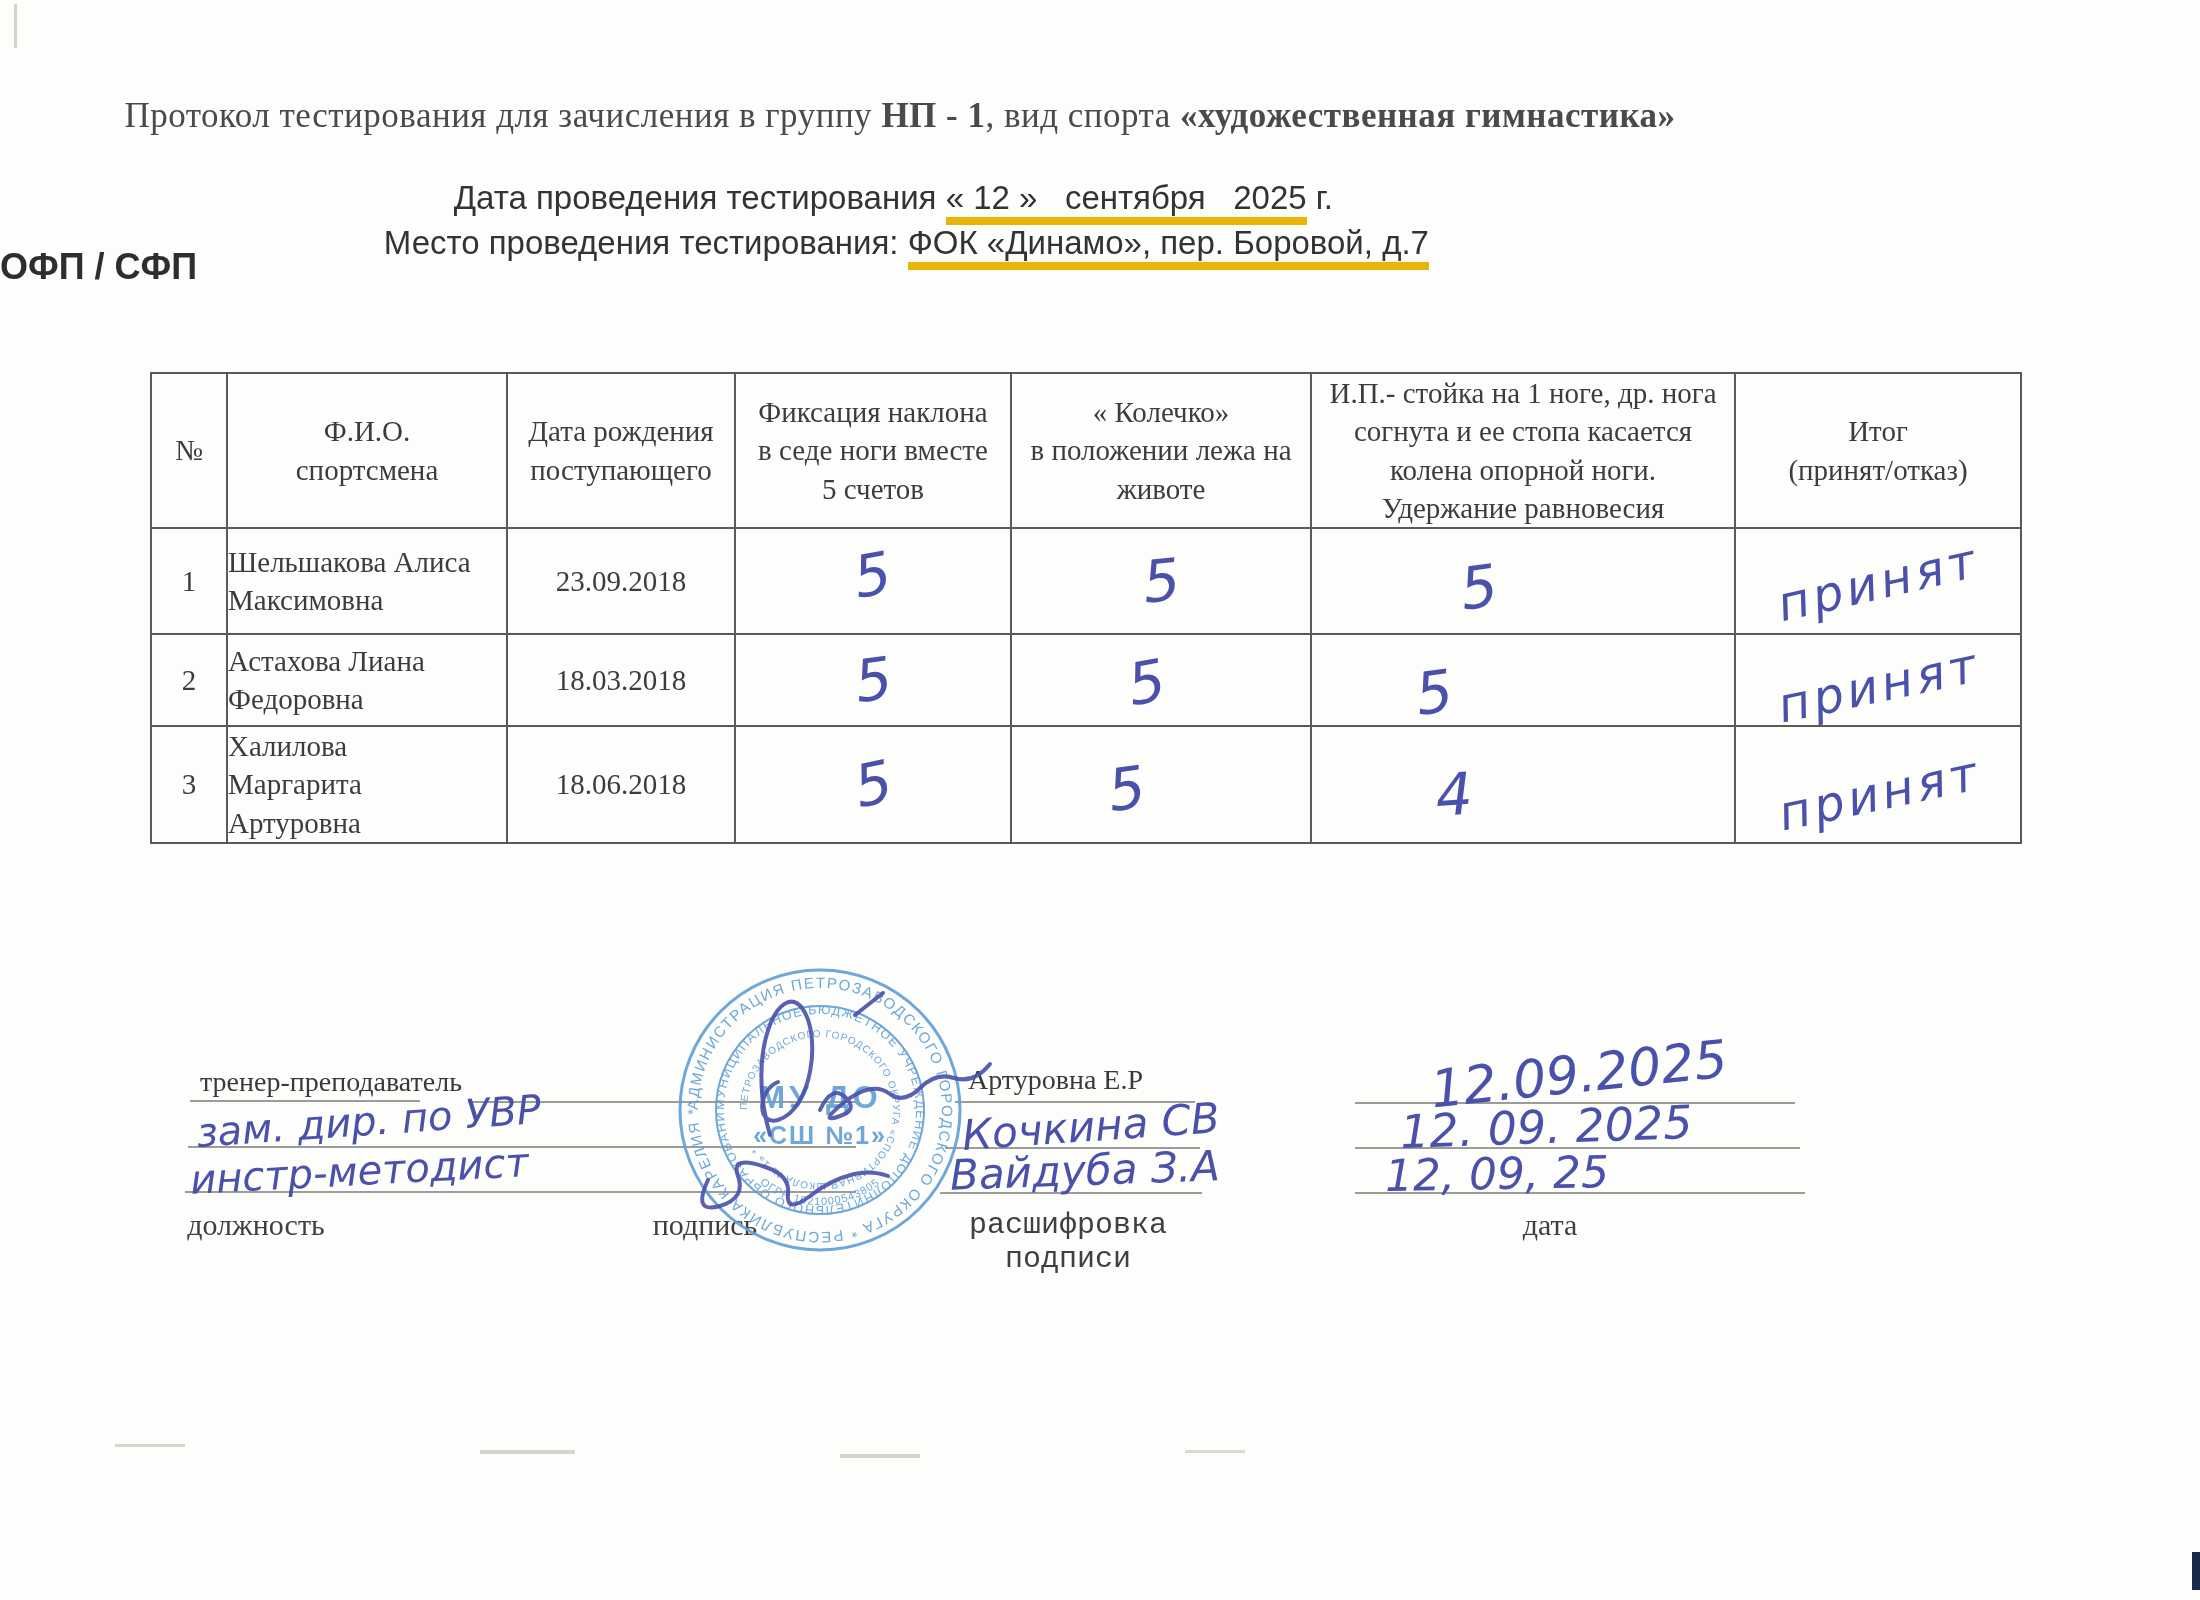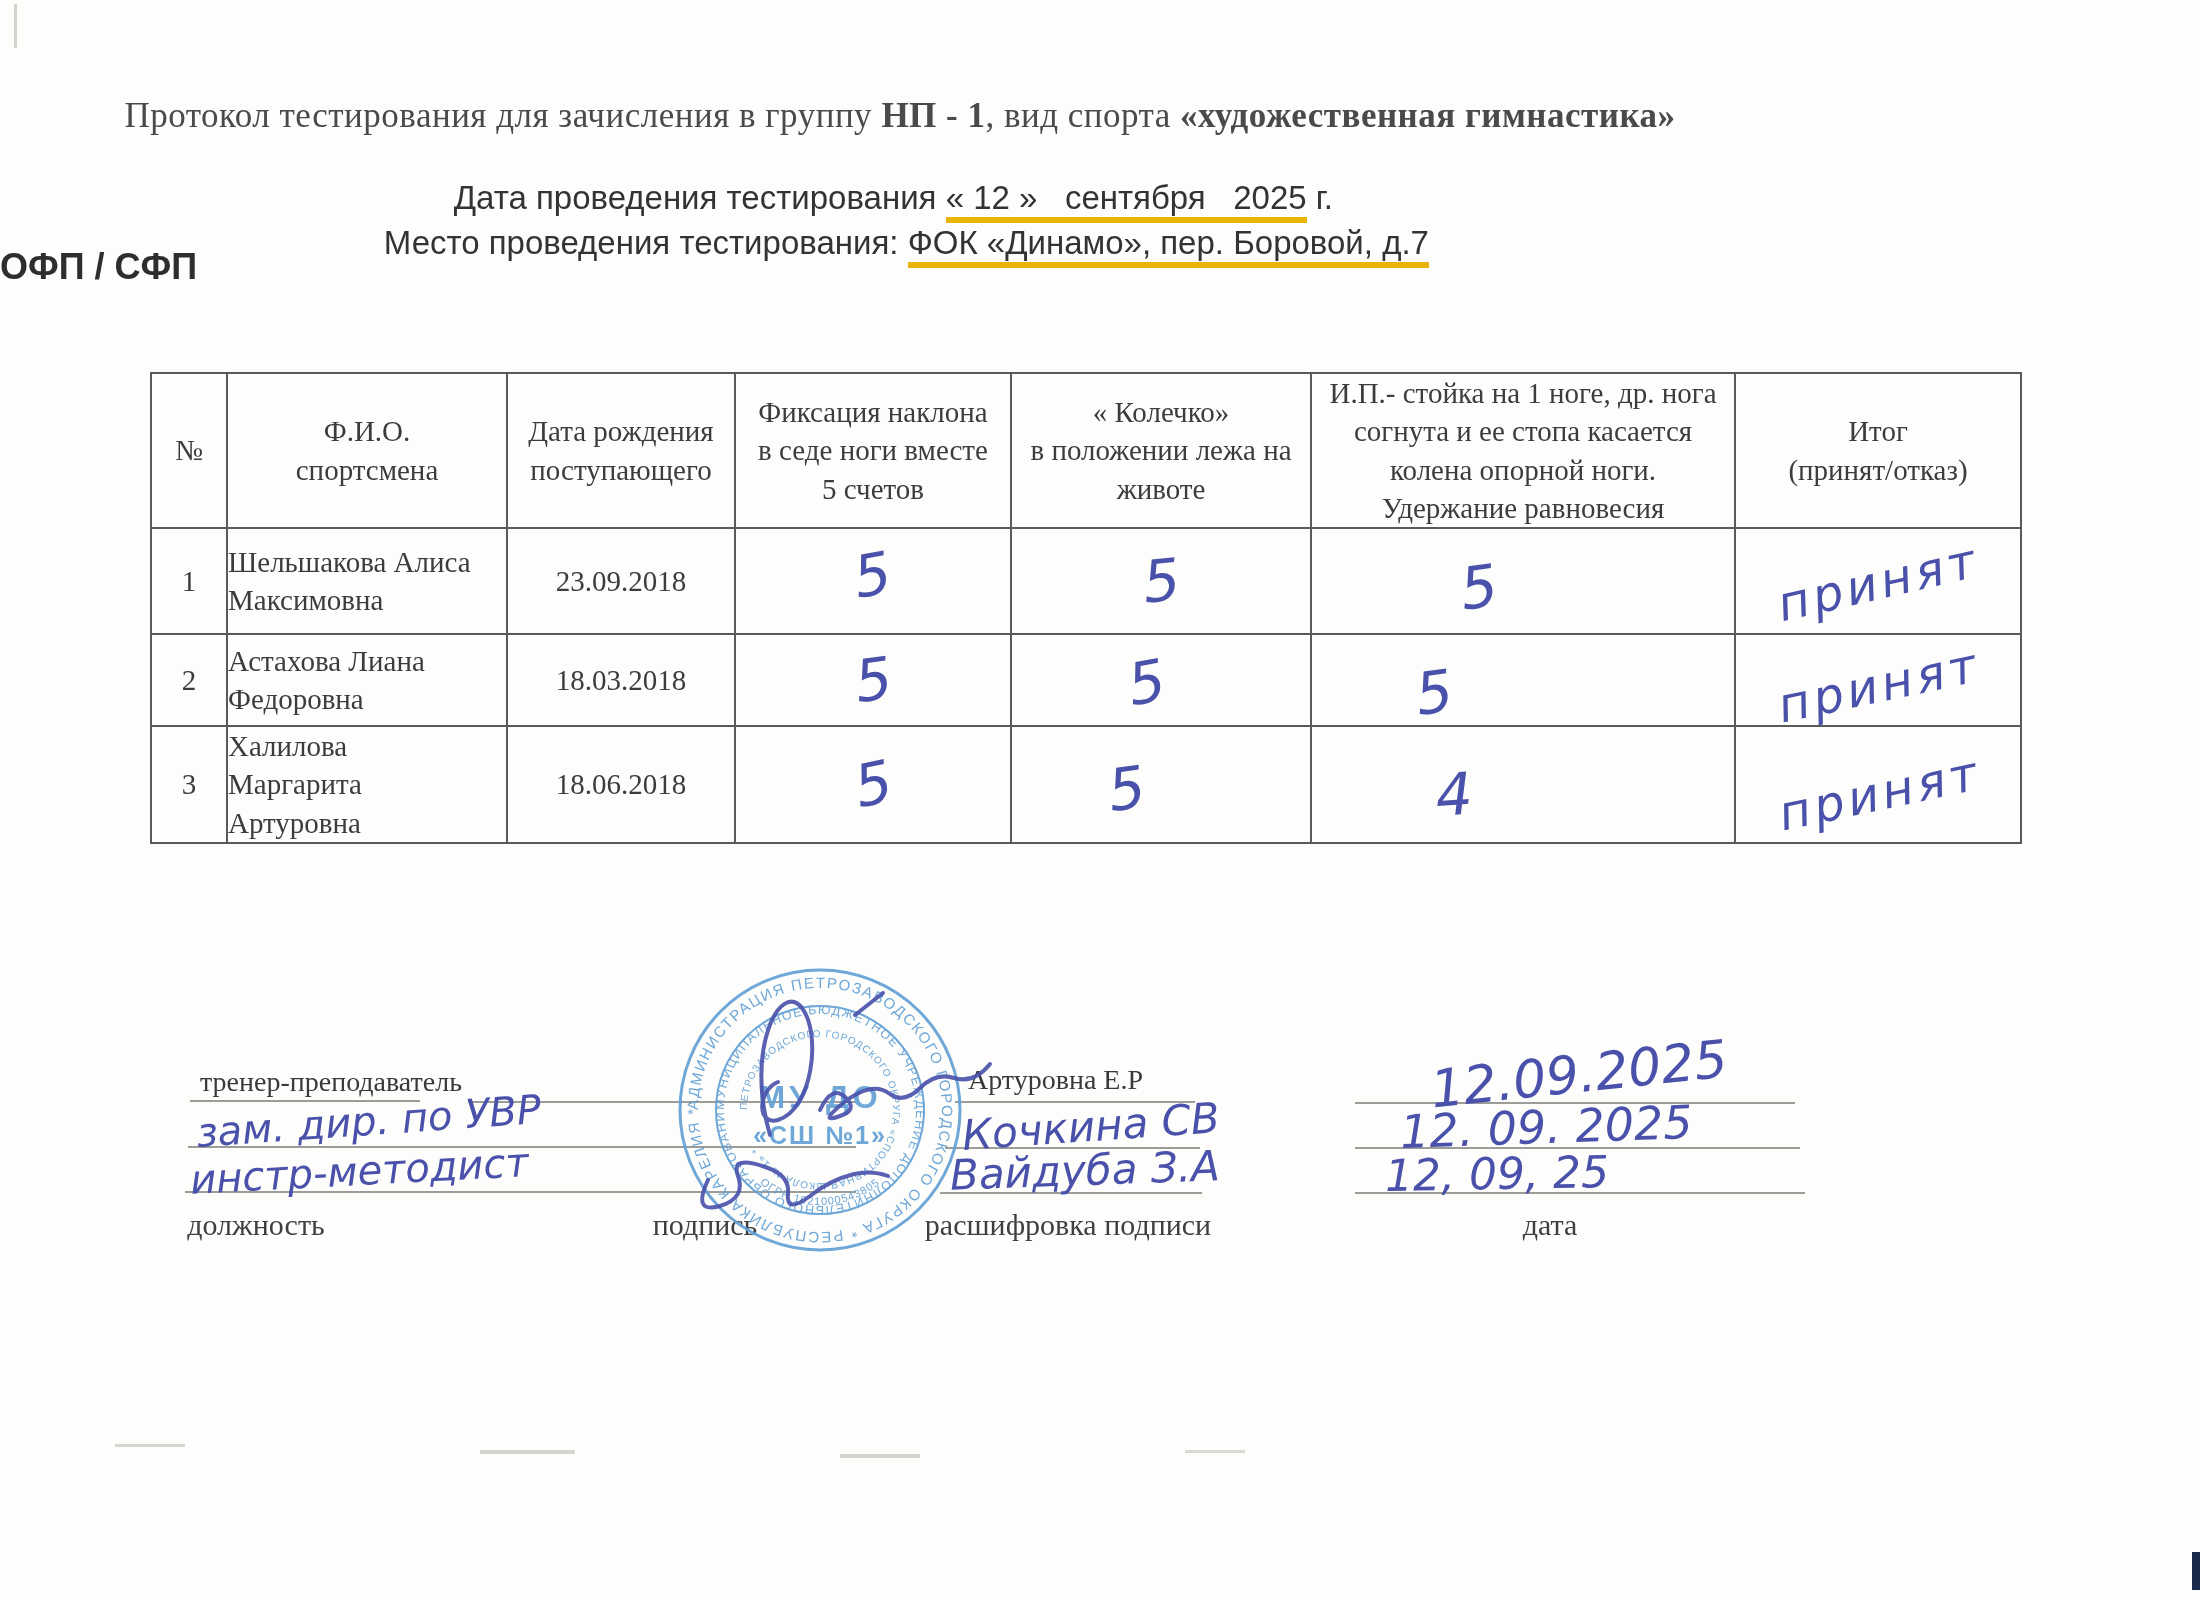--- a/index.html
+++ b/index.html
@@ -9,21 +9,21 @@
   .pre{white-space:pre-line;}
   .prekeep{white-space:pre;}
 
   
   .title1{left:0;top:96px;width:1800px;text-align:center;font-size:35px;letter-spacing:.5px;color:#4a4a4a;}
   .b{font-weight:bold;}
   .title2{left:0;top:141px;width:1750px;text-align:center;font-family:"Liberation Sans",sans-serif;
           font-size:33px;color:#333;}
   .title3{left:0;top:186px;width:1776px;text-align:center;font-family:"Liberation Sans",sans-serif;
           font-size:33px;color:#333;}
-  .uline{border-bottom:6px solid #eab308;padding-bottom:1px;}
+  .uline{border-bottom:8px solid #eab308;padding-bottom:1px;}
   .section-head{left:0;top:246px;width:1540px;text-align:left;font-family:"Liberation Sans",sans-serif;
           font-size:36px;font-weight:bold;color:#2e2e2e;}
 
   
   .proto-table{position:absolute;left:150px;top:372px;border-collapse:collapse;table-layout:fixed;width:1870px;}
   .proto-table td,.proto-table th{border:2px solid #5a5a5a;font-size:29px;font-weight:normal;
         vertical-align:middle;padding:0;color:#3c3c3c;line-height:1.32;}
   .proto-table th{text-align:center;}
   .th-result{font-weight:bold;}
   .row-h{height:150px;}
@@ -161,21 +161,21 @@
   <div class="hw-text hw" style="left:196px;top:1098px;font-size:40px;transform:rotate(-4deg);">зам. дир. по УВР</div>
   <div class="hw-text hw" style="left:190px;top:1148px;font-size:40px;transform:rotate(-3deg);">инстр-методист</div>
   <div class="hw-text hw" style="left:962px;top:1102px;font-size:42px;transform:rotate(-4deg);">Кочкина СВ</div>
   <div class="hw-text hw" style="left:950px;top:1146px;font-size:42px;transform:rotate(-2deg);">Вайдуба З.А</div>
   <div class="hw-text hw" style="left:1430px;top:1044px;font-size:52px;transform:rotate(-6deg);">12.09.2025</div>
   <div class="hw-text hw" style="left:1400px;top:1100px;font-size:46px;transform:rotate(-2deg);">12. 09. 2025</div>
   <div class="hw-text hw" style="left:1385px;top:1148px;font-size:44px;transform:rotate(-1deg);">12, 09, 25</div>
 
   <div class="sig-label" style="left:156px;top:1208px;width:200px;">должность</div>
   <div class="sig-label" style="left:605px;top:1208px;width:200px;">подпись</div>
-  <div class="sig-label" style="left:918px;top:1208px;width:300px;">расшифровка подписи</div>
+  <div class="sig-label" style="left:918px;top:1208px;width:300px;font-family:Liberation Mono, monospace;">расшифровка подписи</div>
   <div class="sig-label" style="left:1450px;top:1208px;width:200px;">дата</div>
 
   <svg class="abs" style="left:672px;top:962px;opacity:.92;" width="296" height="296" viewBox="0 0 296 296">
     <defs>
       <path id="ring-outer" d="M148,148 m-122,0 a122,122 0 1,1 244,0 a122,122 0 1,1 -244,0"></path>
       <path id="ring-mid" d="M148,148 m-96,0 a96,96 0 1,1 192,0 a96,96 0 1,1 -192,0"></path>
       <path id="ring-small" d="M148,148 m-73,0 a73,73 0 1,1 146,0 a73,73 0 1,1 -146,0"></path>
       <path id="arc-ogrn" d="M87,221 A95,95 0 0 0 209,221"></path>
     </defs>
     <circle cx="148" cy="148" r="140" fill="none" stroke="#62a0d6" stroke-width="3"></circle>

